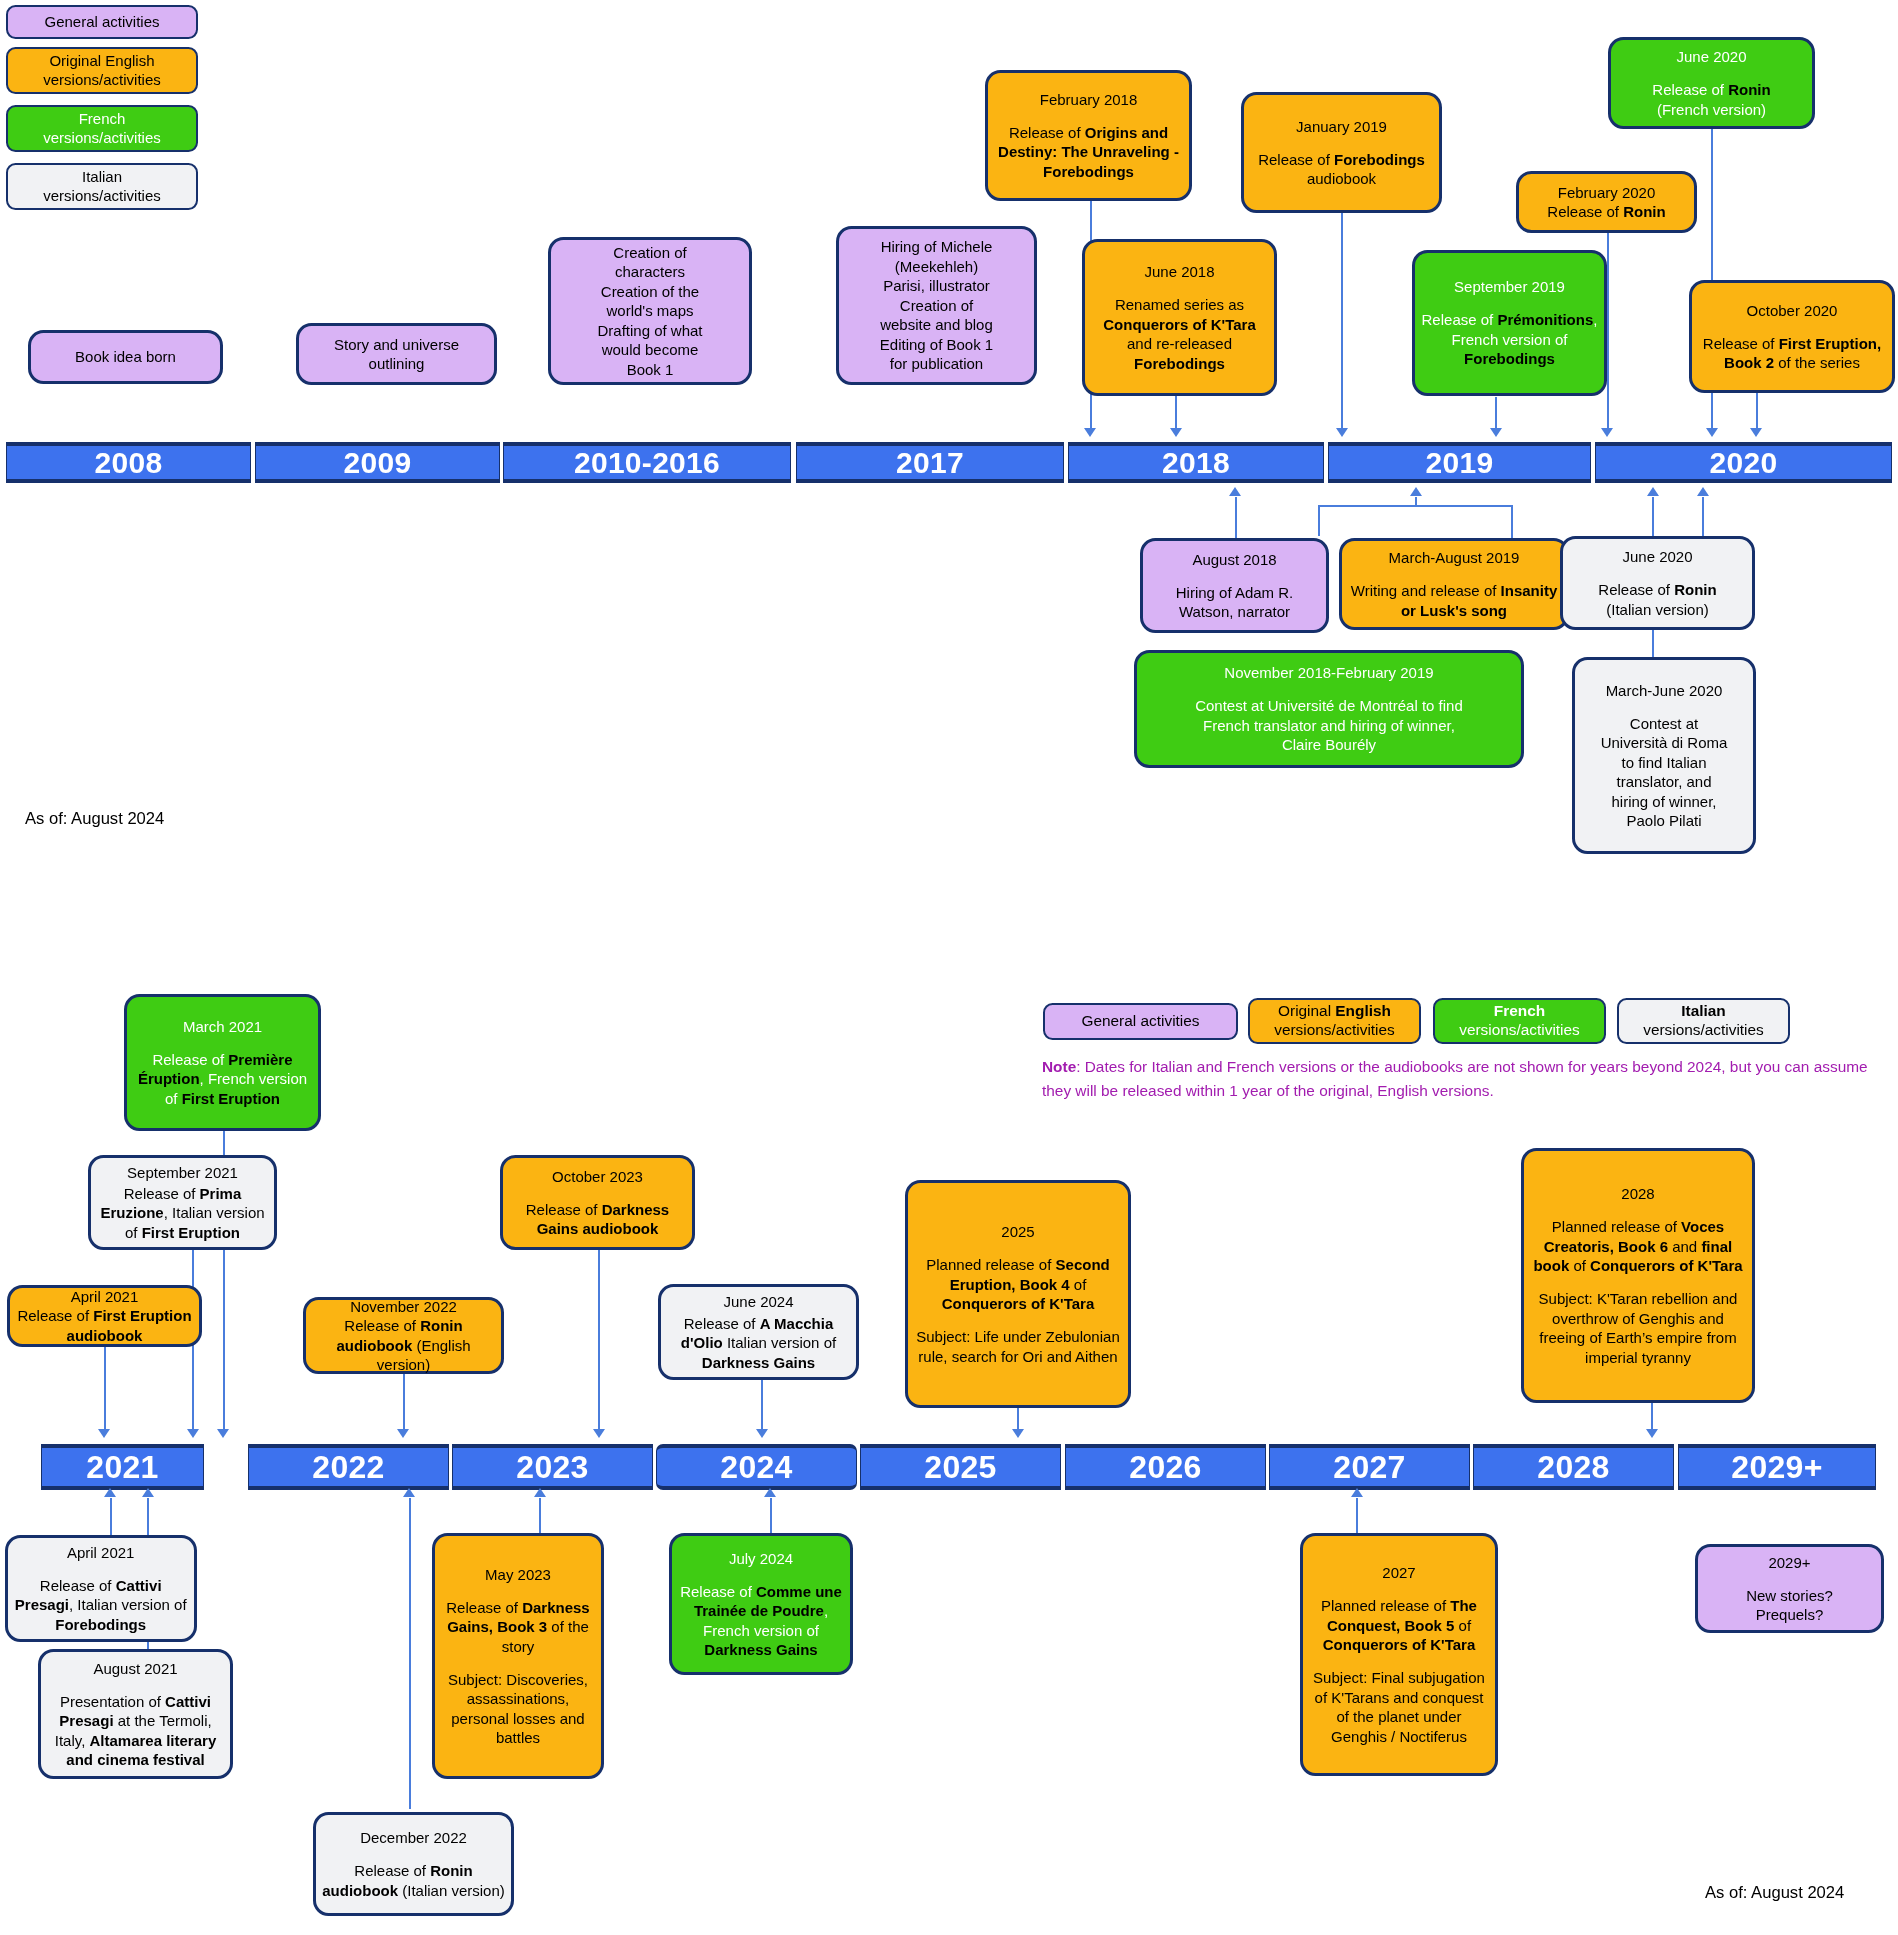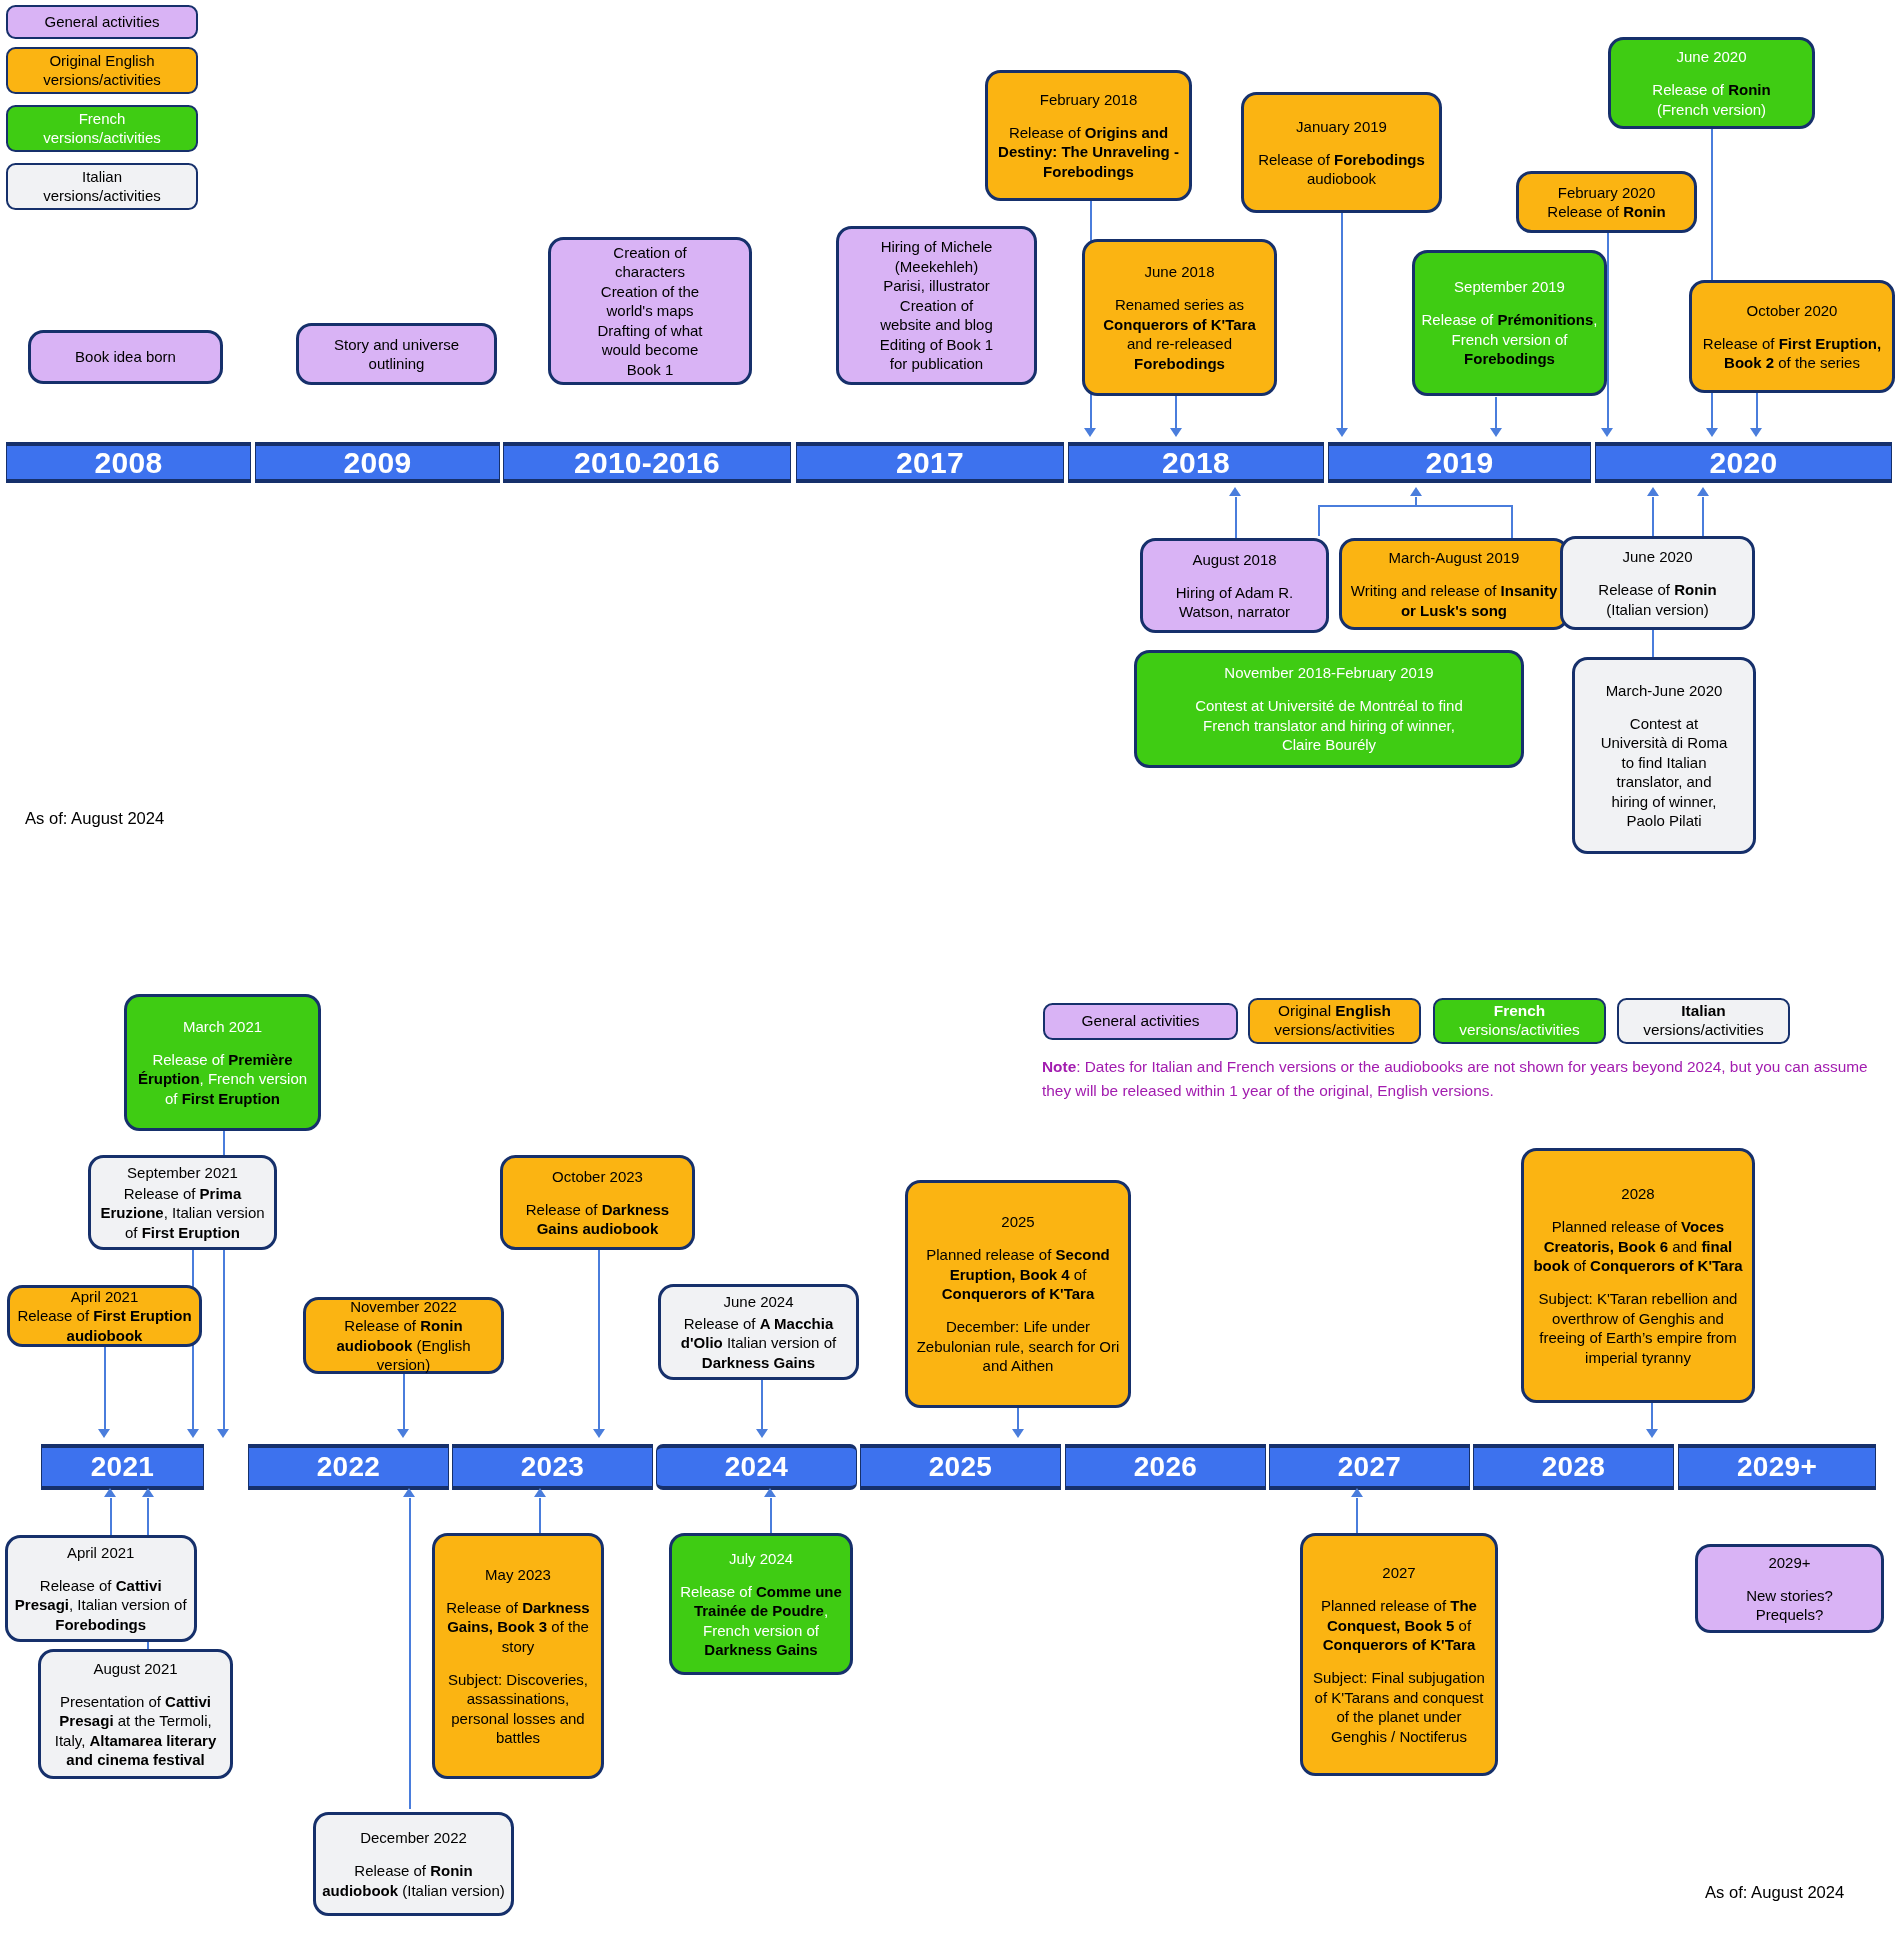--- a/index.html
+++ b/index.html
@@ -34,21 +34,21 @@
     background:#3d72ee;
     border-top:4.7px solid #16306b;
     border-bottom:4.7px solid #16306b;
     border-left:1.8px solid #16306b;
     border-right:1.8px solid #16306b;
     color:#ffffff;font-weight:bold;
     display:flex;align-items:center;justify-content:center;
     letter-spacing:0.3px;
   }
   .y1{font-size:30px;}
-  .y2{font-size:28px;}
+  .y2{font-size:32px;}
 
   
   .vline{position:absolute;background:#4a7ddc;width:1.8px;}
   .hline{position:absolute;background:#4a7ddc;height:1.8px;}
   .arrowdn{position:absolute;width:0;height:0;
      border-left:6.5px solid transparent;border-right:6.5px solid transparent;
      border-top:9.5px solid #4a7ddc;}
   .arrowup{position:absolute;width:0;height:0;
      border-left:6.5px solid transparent;border-right:6.5px solid transparent;
      border-bottom:9.5px solid #4a7ddc;}
@@ -349,21 +349,21 @@
   <span>June 2024</span>
   <span class="gap"></span>
   <span>Release of <b>A Macchia d'Olio</b> Italian version of <b>Darkness Gains</b></span>
 </div>
 
 <div class="box orange" style="left:905px;top:1180px;width:226px;height:228px;">
   <span>2025</span>
   <span class="gap"></span>
   <span>Planned release of <b>Second Eruption, Book 4</b> of <b>Conquerors of K'Tara</b></span>
   <span class="gap"></span>
-  <span>December: Life under Zebulonian rule, search for Ori and Aithen</span>
+  <span>Subject: Life under Zebulonian rule, search for Ori and Aithen</span>
 </div>
 
 <div class="box orange" style="left:1521px;top:1148px;width:234px;height:255px;">
   <span>2028</span>
   <span class="gap"></span>
   <span>Planned release of <b>Voces Creatoris, Book 6</b> and <b>final book</b> of <b>Conquerors of K'Tara</b></span>
   <span class="gap"></span>
   <span>Subject: K'Taran rebellion and overthrow of Genghis and freeing of Earth’s empire from imperial tyranny</span>
 </div>
 

